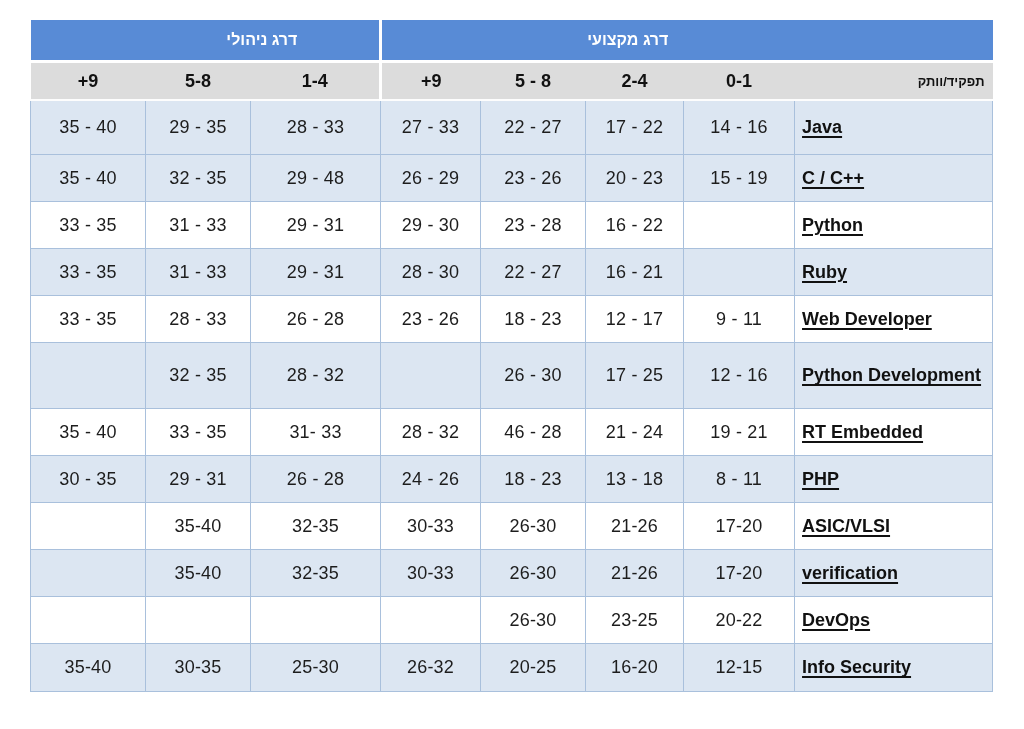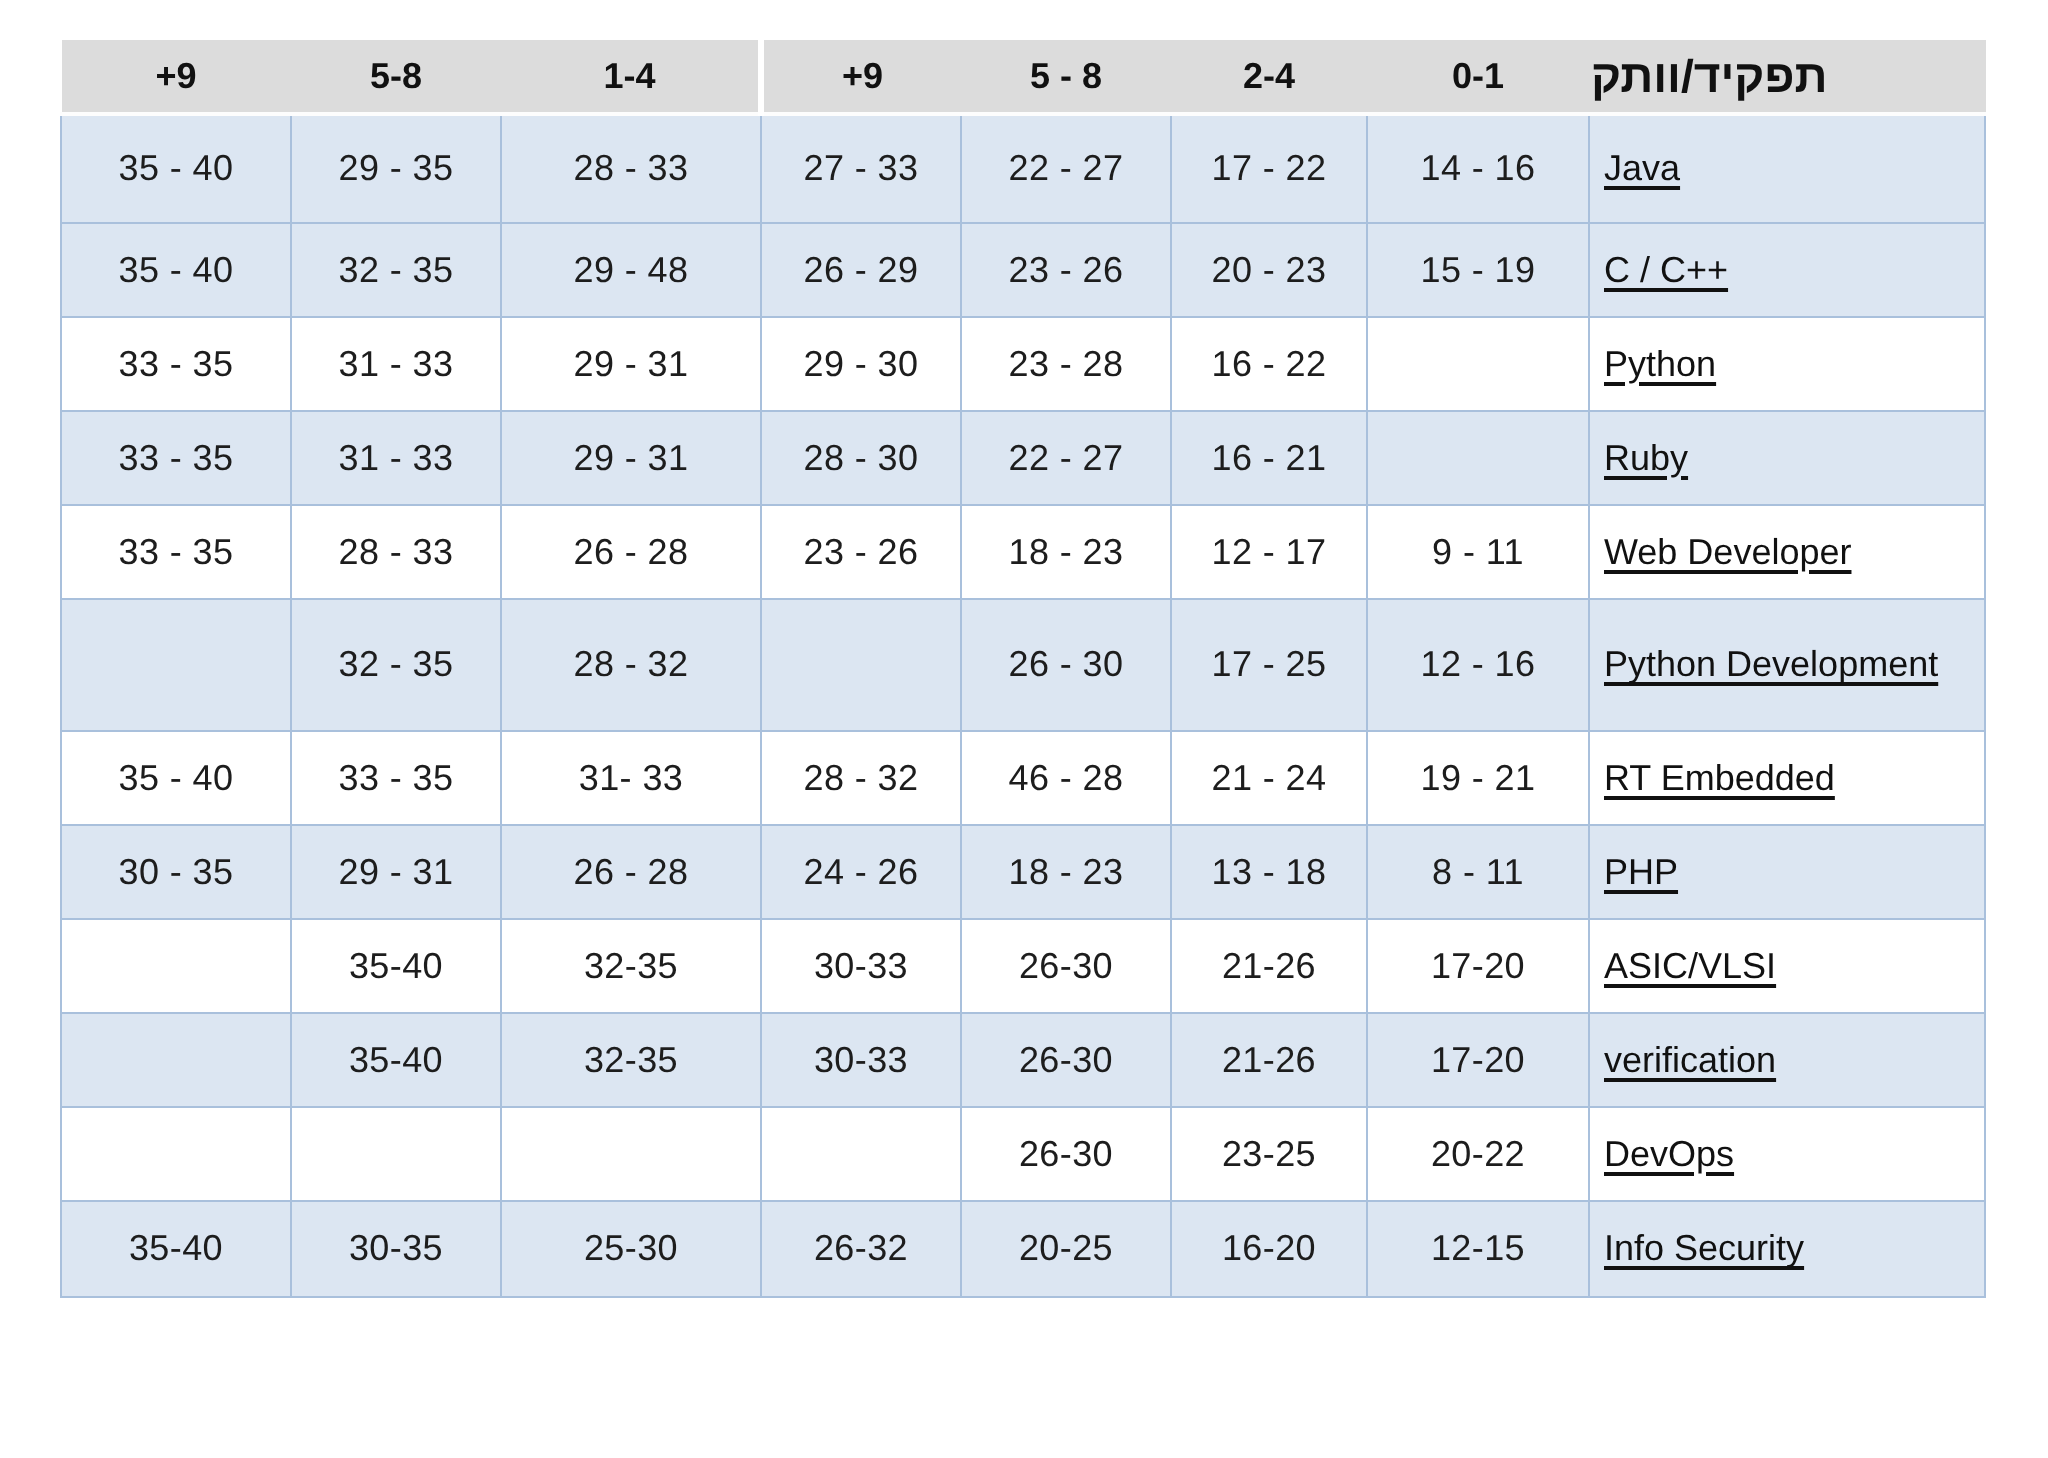--- a/index.html
+++ b/index.html
@@ -41,39 +41,39 @@
     color:#111111;
     font-weight:bold;
     font-size:18px;
     height:34px;
     text-align:center;
     border:0;
     border-bottom:2px solid #fdfdfd;
   }
   th.gray.split{border-left:3px solid #ffffff;}
   th.gray.rolehead{
-    text-align:left;
+    text-align:right;
     padding-right:8px;
-    font-size:23px;
+    font-size:13px;
   }
 
   
   td{
     border:1px solid #a9c0dc;
     height:44px;
     font-size:18px;
     color:#1d1d1d;
     background:#ffffff;
   }
   tr.lb td{background:#dce6f2;}
   td.num{text-align:center;font-weight:400;letter-spacing:.2px;}
   td.role{
     text-align:left;
     padding-left:7px;
-    font-weight:normal;
+    font-weight:bold;
     color:#111111;
     text-decoration:underline;
     text-decoration-thickness:2px;
     text-underline-offset:3px;
     line-height:1.25;
     padding-right:4px;
   }
   tr.h51 td{height:51px;}
   tr.h63 td{height:63px;}
   tr.h45 td{height:45px;}
@@ -88,20 +88,24 @@
         <col class="c1">
         <col class="c2">
         <col class="c3">
       <col class="c4">
         <col class="c5">
         <col class="c6">
         <col class="c7">
     </colgroup>
     <thead>
       <tr>
+        <th class="blue mgr" colspan="3" dir="rtl">דרג ניהולי</th>
+        <th class="blue prof" colspan="5" dir="rtl">דרג מקצועי</th>
+      </tr>
+      <tr>
         <th class="gray">+9</th>
         <th class="gray">5-8</th>
         <th class="gray">1-4</th>
         <th class="gray split">+9</th>
         <th class="gray">5 - 8</th>
         <th class="gray">2-4</th>
         <th class="gray">0-1</th>
         <th class="gray rolehead" dir="rtl">תפקיד/וותק</th>
       </tr>
     </thead>

